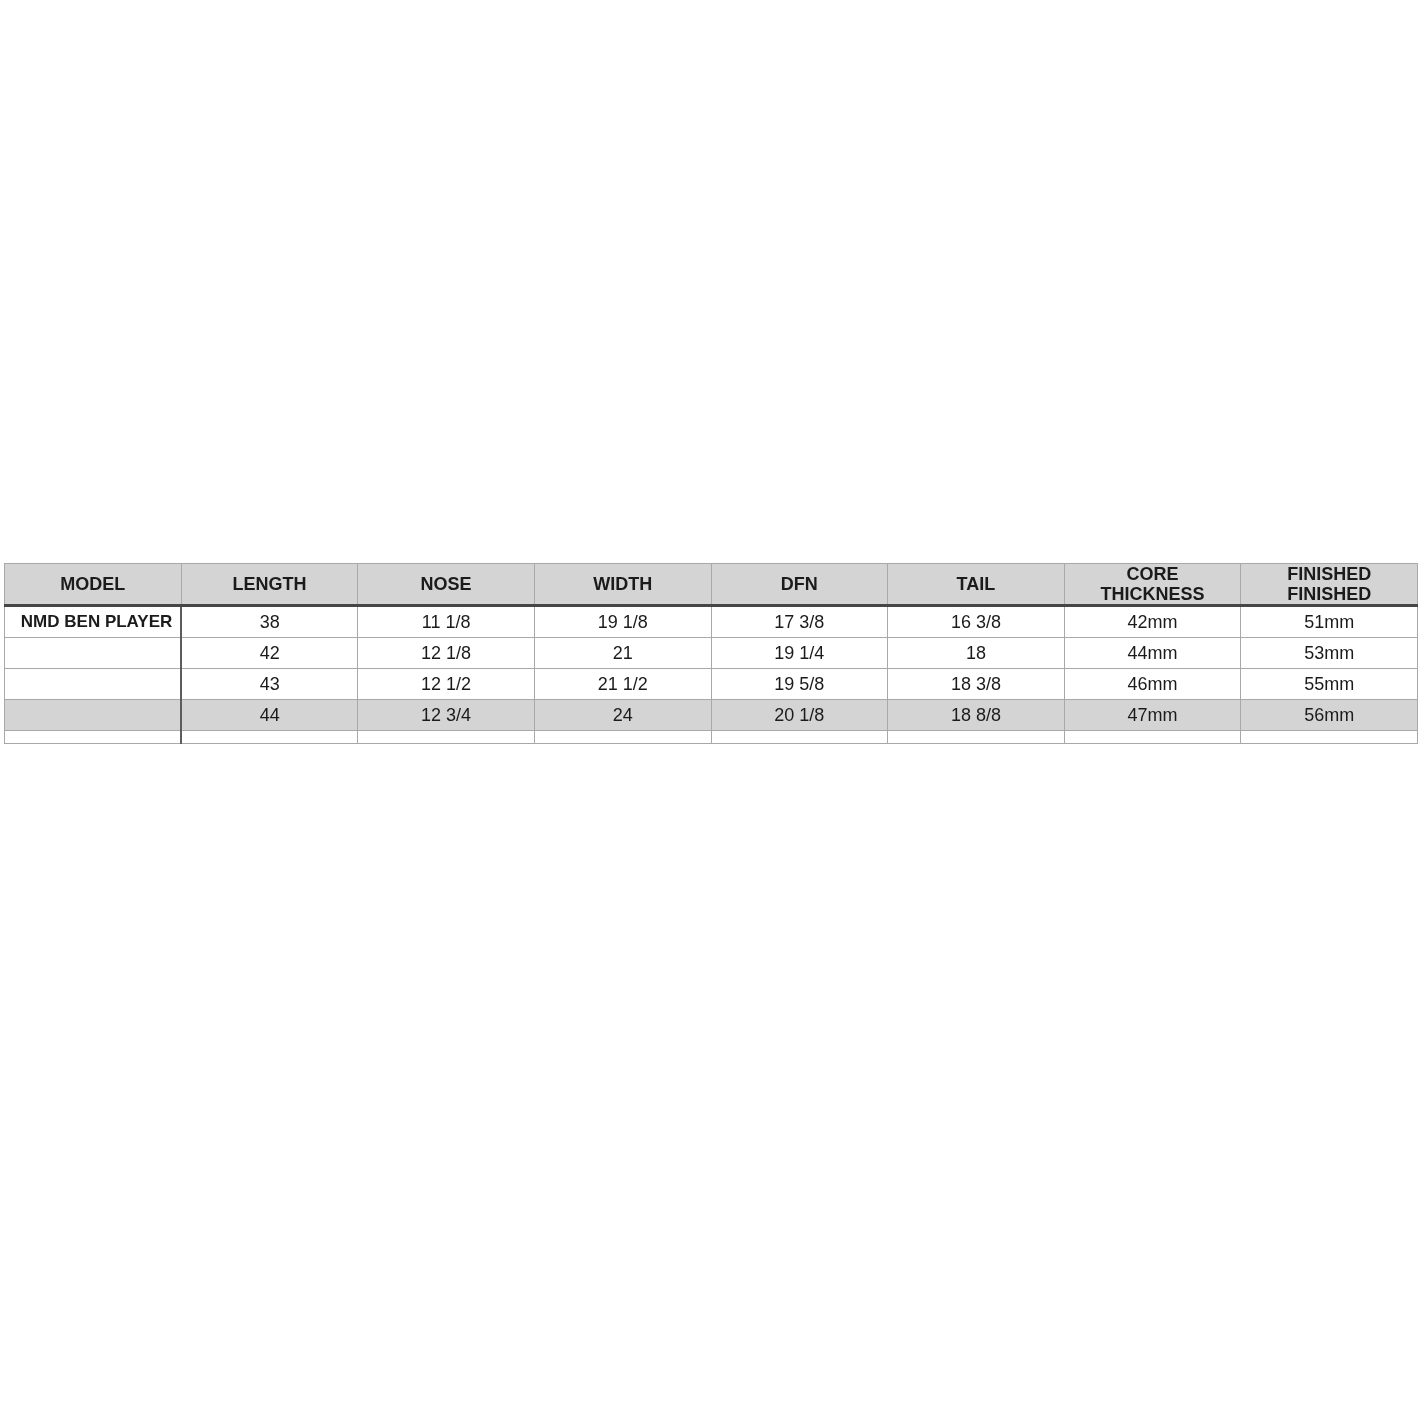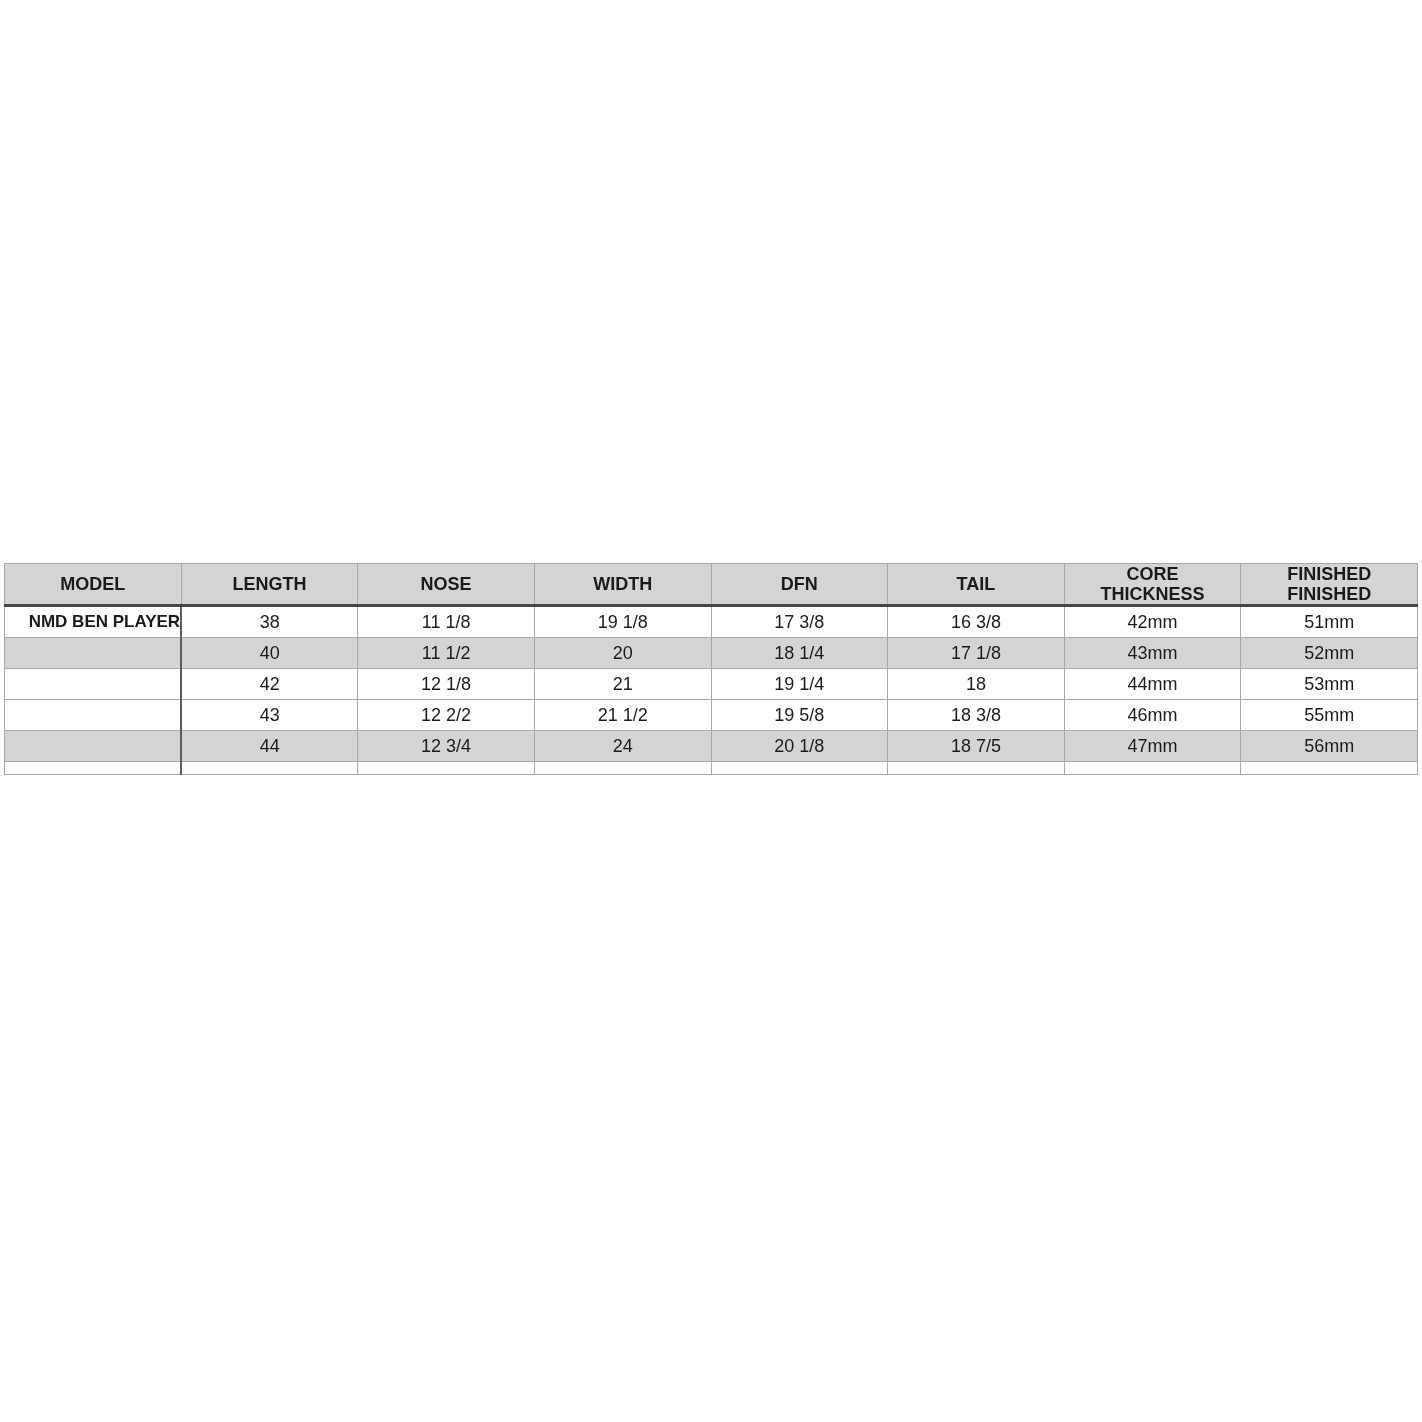--- a/index.html
+++ b/index.html
@@ -56,21 +56,21 @@
     overflow:hidden;
     white-space:nowrap;
   }
   table.spec tr.stripe td{background:var(--stripe-bg);}
   table.spec td.model-cell{
     background:#ffffff;
     border-right:2px solid var(--model-border);
   }
   table.spec td.model-name{
     font-weight:bold;
-    text-align:right;
+    text-align:center;
     padding-left:8px;
     font-size:17px;
   }
   table.spec tr.partial td{height:12px;background:#ffffff;}
 </style>
 </head>
 <body>
 
 <div class="canvas">
   <div class="table-clip">
@@ -91,57 +91,47 @@
           <tr>
             <td class="model-cell model-name">NMD BEN PLAYER</td>
             <td>38</td>
             <td>11 1/8</td>
             <td>19 1/8</td>
             <td>17 3/8</td>
             <td>16 3/8</td>
             <td>42mm</td>
             <td>51mm</td>
           </tr>
-          <tr class="stripe">
-            <td class="model-cell"></td>
-            <td>40</td>
-            <td>11 1/2</td>
-            <td>20</td>
-            <td>18 1/4</td>
-            <td>17 1/8</td>
-            <td>43mm</td>
-            <td>52mm</td>
-          </tr>
           <tr>
             <td class="model-cell"></td>
             <td>42</td>
             <td>12 1/8</td>
             <td>21</td>
             <td>19 1/4</td>
             <td>18</td>
             <td>44mm</td>
             <td>53mm</td>
           </tr>
           <tr>
             <td class="model-cell"></td>
             <td>43</td>
-            <td>12 2/2</td>
+            <td>12 1/2</td>
             <td>21 1/2</td>
             <td>19 5/8</td>
             <td>18 3/8</td>
             <td>46mm</td>
             <td>55mm</td>
           </tr>
           <tr class="stripe">
             <td class="model-cell"></td>
             <td>44</td>
             <td>12 3/4</td>
             <td>24</td>
             <td>20 1/8</td>
-            <td>18 7/5</td>
+            <td>18 8/8</td>
             <td>47mm</td>
             <td>56mm</td>
           </tr>
           <tr class="partial">
             <td class="model-cell"></td>
             <td></td>
             <td></td>
             <td></td>
             <td></td>
             <td></td>

